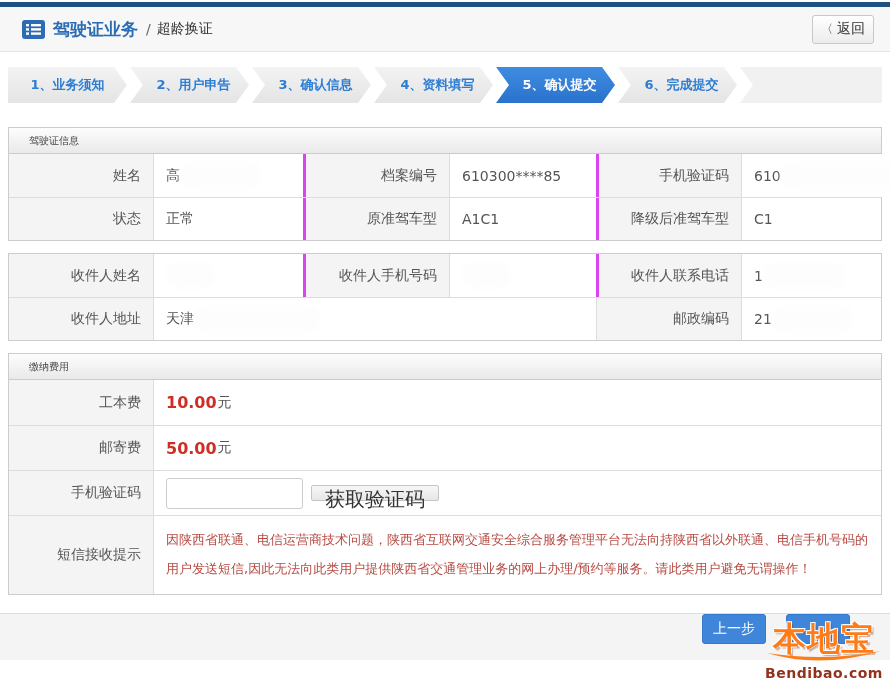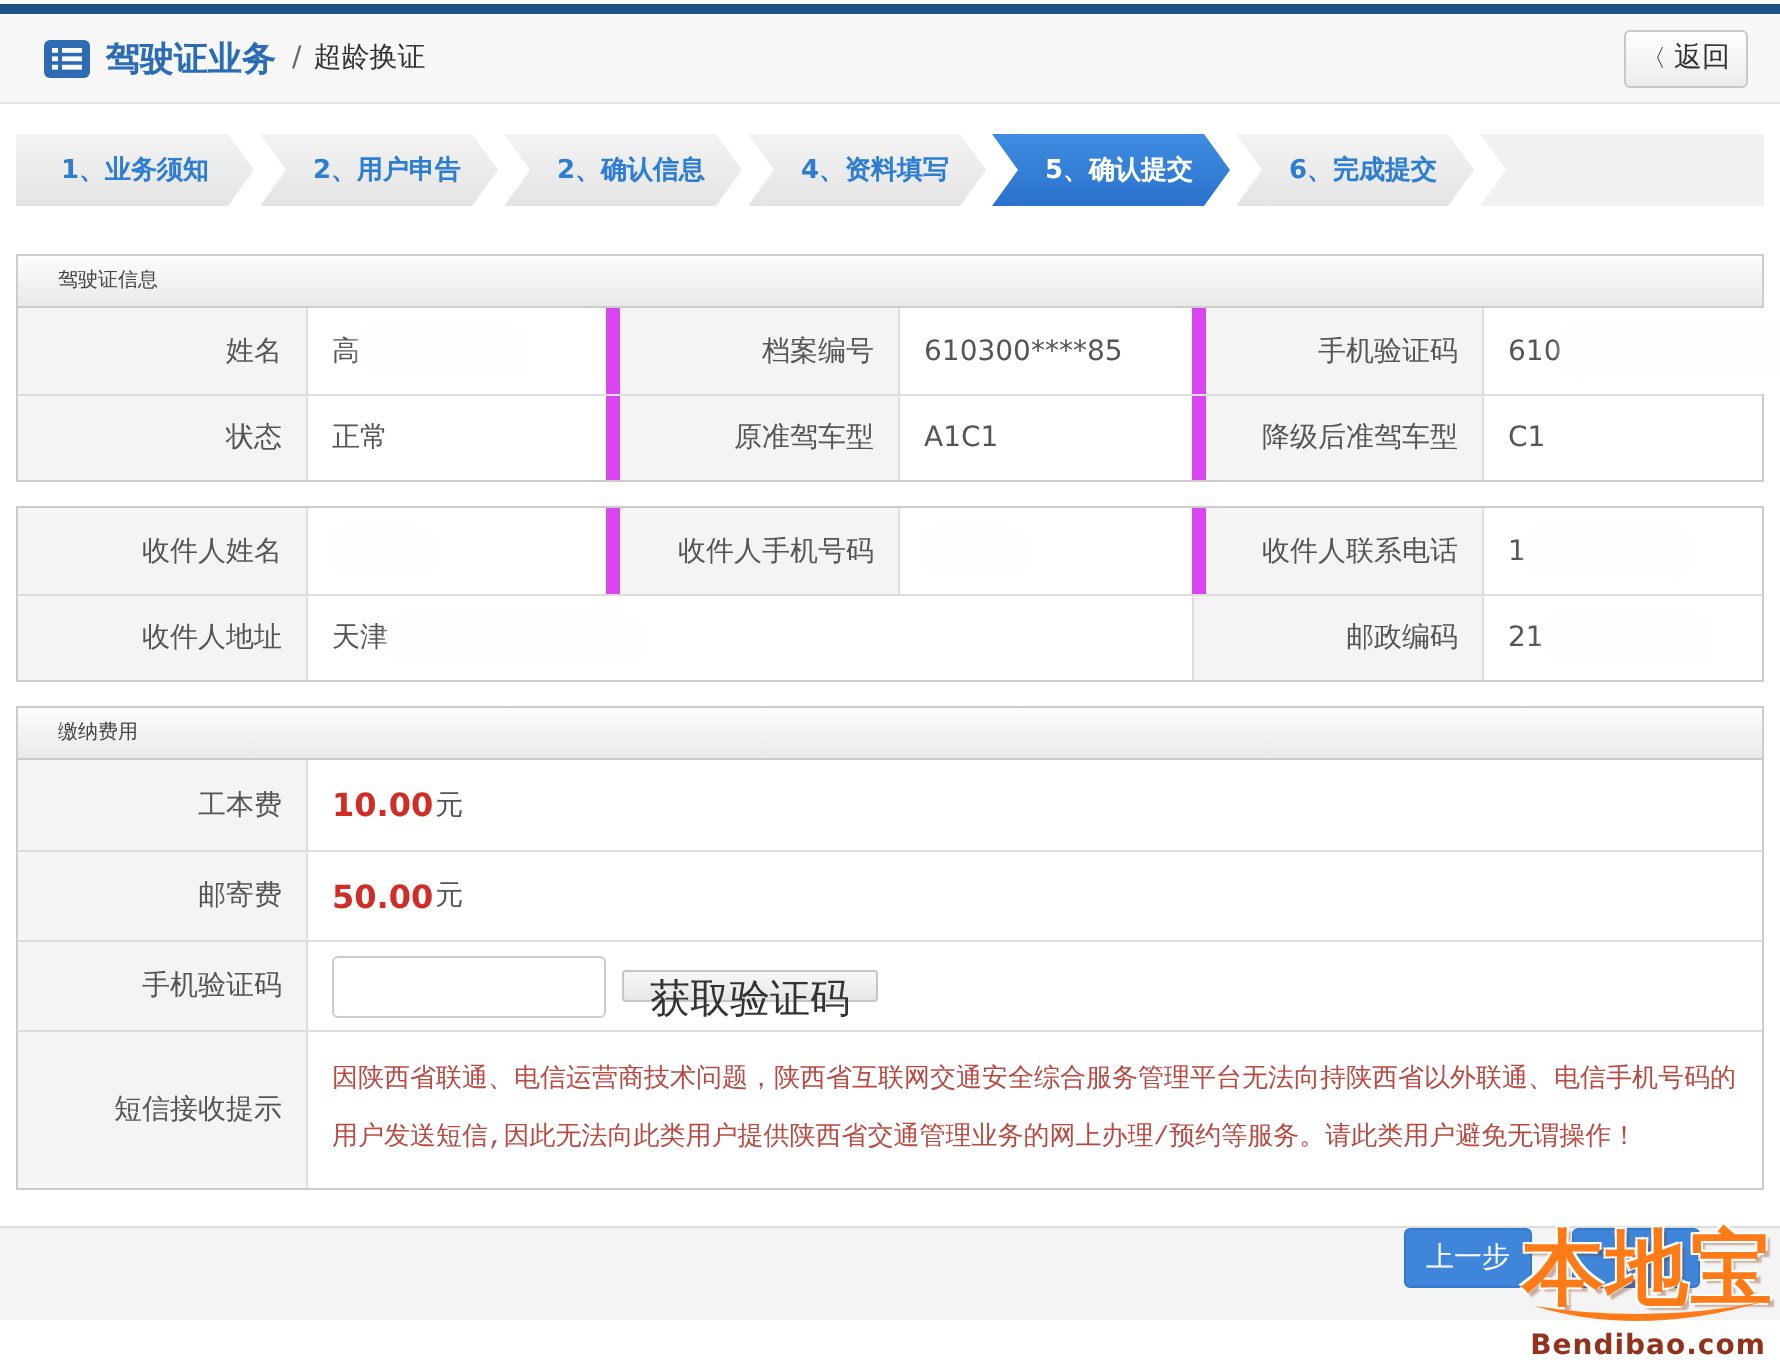--- a/index.html
+++ b/index.html
@@ -43,21 +43,21 @@
   .row { display: grid; min-height: 43px; }
   .row + .row { border-top: 1px solid #ddd; }
   .row.cols6 { grid-template-columns: 144px 150px 146px 147px 145px 1fr; }
   .row.addr  { grid-template-columns: 144px 443px 145px 1fr; }
   .row.wide  { grid-template-columns: 144px 1fr; min-height: 45px; }
   .row.notice-row { grid-template-columns: 144px 1fr; min-height: 79px; }
   .cell-label { background: #f4f4f4; display: flex; align-items: center; justify-content: flex-end;
     padding: 4px 12px 4px 4px; color: #555; text-align: right; }
   .cell-value { display: flex; align-items: center; padding: 4px 8px 4px 12px;
     color: #555; border-left: 1px solid #ddd; background: #fff; }
-  .cols6 .cell-label:not(:first-child) { border-left: 7px solid #d946ef; text-align: right; }
+  .cols6 .cell-label:not(:first-child) { border-left: 3px solid #d946ef; text-align: right; }
   .addr .cell-label:not(:first-child) { border-left: 1px solid #ddd; }
 
   .redact { display: inline-block; height: 17px; background: #fdfdfd; border-radius: 5px;
     vertical-align: middle; margin-left: 4px;
     box-shadow: 0 0 4px 4px rgba(253,253,253,0.96); filter: blur(1px); }
   .rd-sm { width: 42px; } .rd-md { width: 74px; } .rd-lg { width: 118px; }
 
   .fee-amount { color: #cf2d26; font-weight: bold; font-size: 16px; }
   .fee-unit { color: #555; font-size: 14px; margin-left: 1px; }
 
@@ -70,21 +70,21 @@
   .notice-text { color: #b74a42; font-size: 13px; line-height: 2.2; padding: 8px 10px 8px 12px; }
 
   
   .footer { margin-top: 18px; border-top: 1px solid #ddd; background: #f4f4f4; height: 47px;
     display: flex; align-items: flex-start; justify-content: flex-end; padding-right: 40px; gap: 20px; }
   .btn-blue { width: 64px; height: 30px; background: #3f86db; border: 1px solid #3579cd;
     border-radius: 3px; color: #fff; font-size: 14px; cursor: pointer; font-family: inherit; }
 
   
   .watermark { position: absolute; right: 0; bottom: 4px; width: 132px; text-align: center; z-index: 5; }
-  .wm-logo { font-size: 41px; font-weight: bold; color: #ff7b17; line-height: 1; letter-spacing: 1px;
+  .wm-logo { font-size: 33px; font-weight: bold; color: #ff7b17; line-height: 1; letter-spacing: 1px;
     text-shadow: -1px -1px 0 #fff, 1px -1px 0 #fff, -1px 1px 0 #fff, 2px 2px 1px rgba(120,40,0,0.35); }
   .wm-swoosh { display: block; margin: -6px auto 0; }
   .wm-domain { font-size: 14px; font-weight: bold; color: #93321c; letter-spacing: 0.5px; }
 </style>
 </head>
 <body>
 
 <div class="topbar"></div>
 
 <div class="header">
@@ -104,21 +104,21 @@
   <span class="header-sub">超龄换证</span>
   <button class="back-btn">
     <span class="back-chevron">〈</span>
     <span>返回</span>
   </button>
 </div>
 
 <div class="tabs">
   <div class="tab first">1、业务须知</div>
   <div class="tab">2、用户申告</div>
-  <div class="tab">2、确认信息</div>
+  <div class="tab">3、确认信息</div>
   <div class="tab">4、资料填写</div>
   <div class="tab active">5、确认提交</div>
   <div class="tab">6、完成提交</div>
   <div class="tab-filler"></div>
 </div>
 
 <div class="section firstsec">
   <div class="section-hd">驾驶证信息</div>
   <div class="row cols6">
     <div class="cell-label">姓名</div>
@@ -202,21 +202,21 @@
   </div>
   <div class="row wide">
     <div class="cell-label">手机验证码</div>
     <div class="cell-value">
       <input class="captcha-input" type="text" style="">
       <button class="captcha-btn">获取验证码</button>
     </div>
   </div>
   <div class="row notice-row">
     <div class="cell-label">短信接收提示</div>
-    <div class="cell-value" style="padding:0;font-family:Liberation Mono, monospace;">
+    <div class="cell-value" style="padding:0;">
       <div class="notice-text">因陕西省联通、电信运营商技术问题，陕西省互联网交通安全综合服务管理平台无法向持陕西省以外联通、电信手机号码的用户发送短信,因此无法向此类用户提供陕西省交通管理业务的网上办理/预约等服务。请此类用户避免无谓操作！</div>
     </div>
   </div>
 </div>
 
 <div class="footer">
   <button class="btn-blue">上一步</button>
   <button class="btn-blue"></button>
 </div>
 

